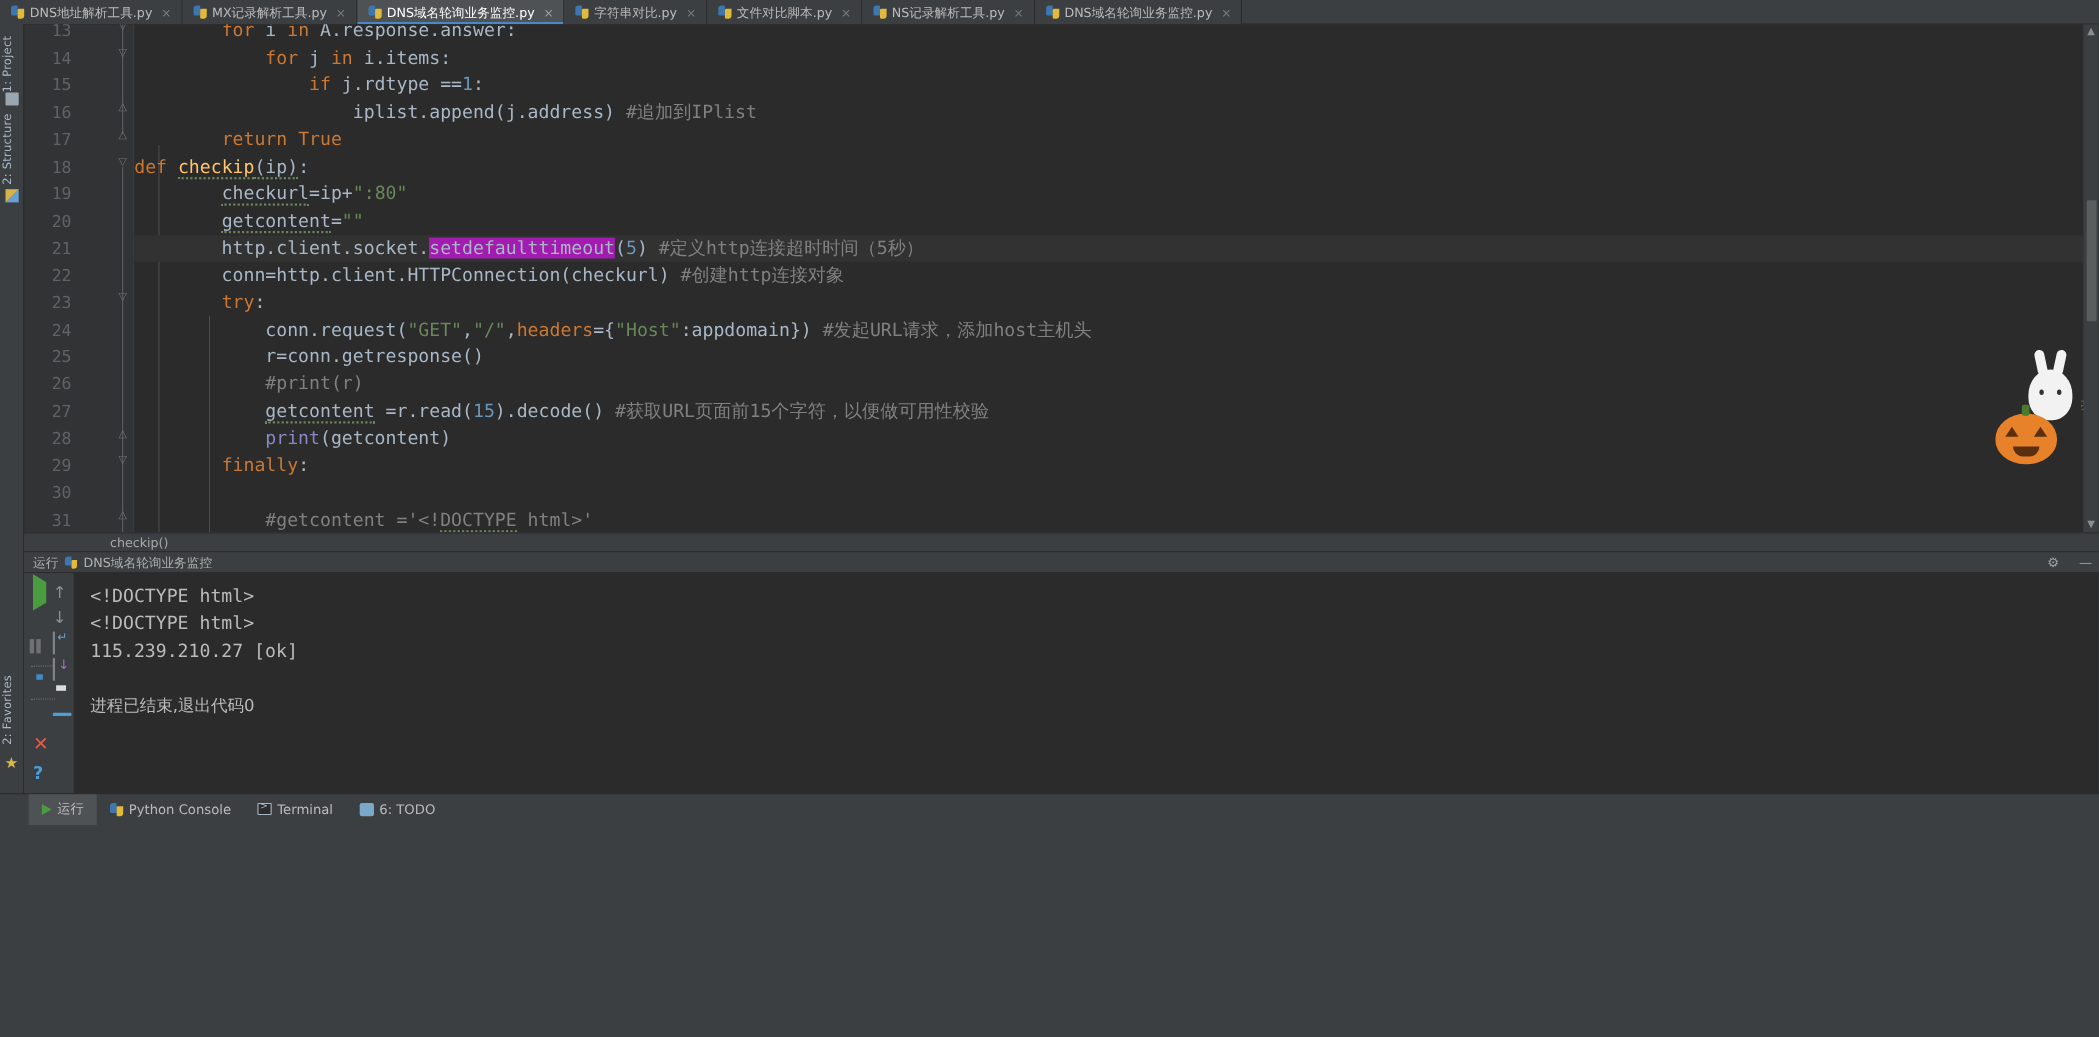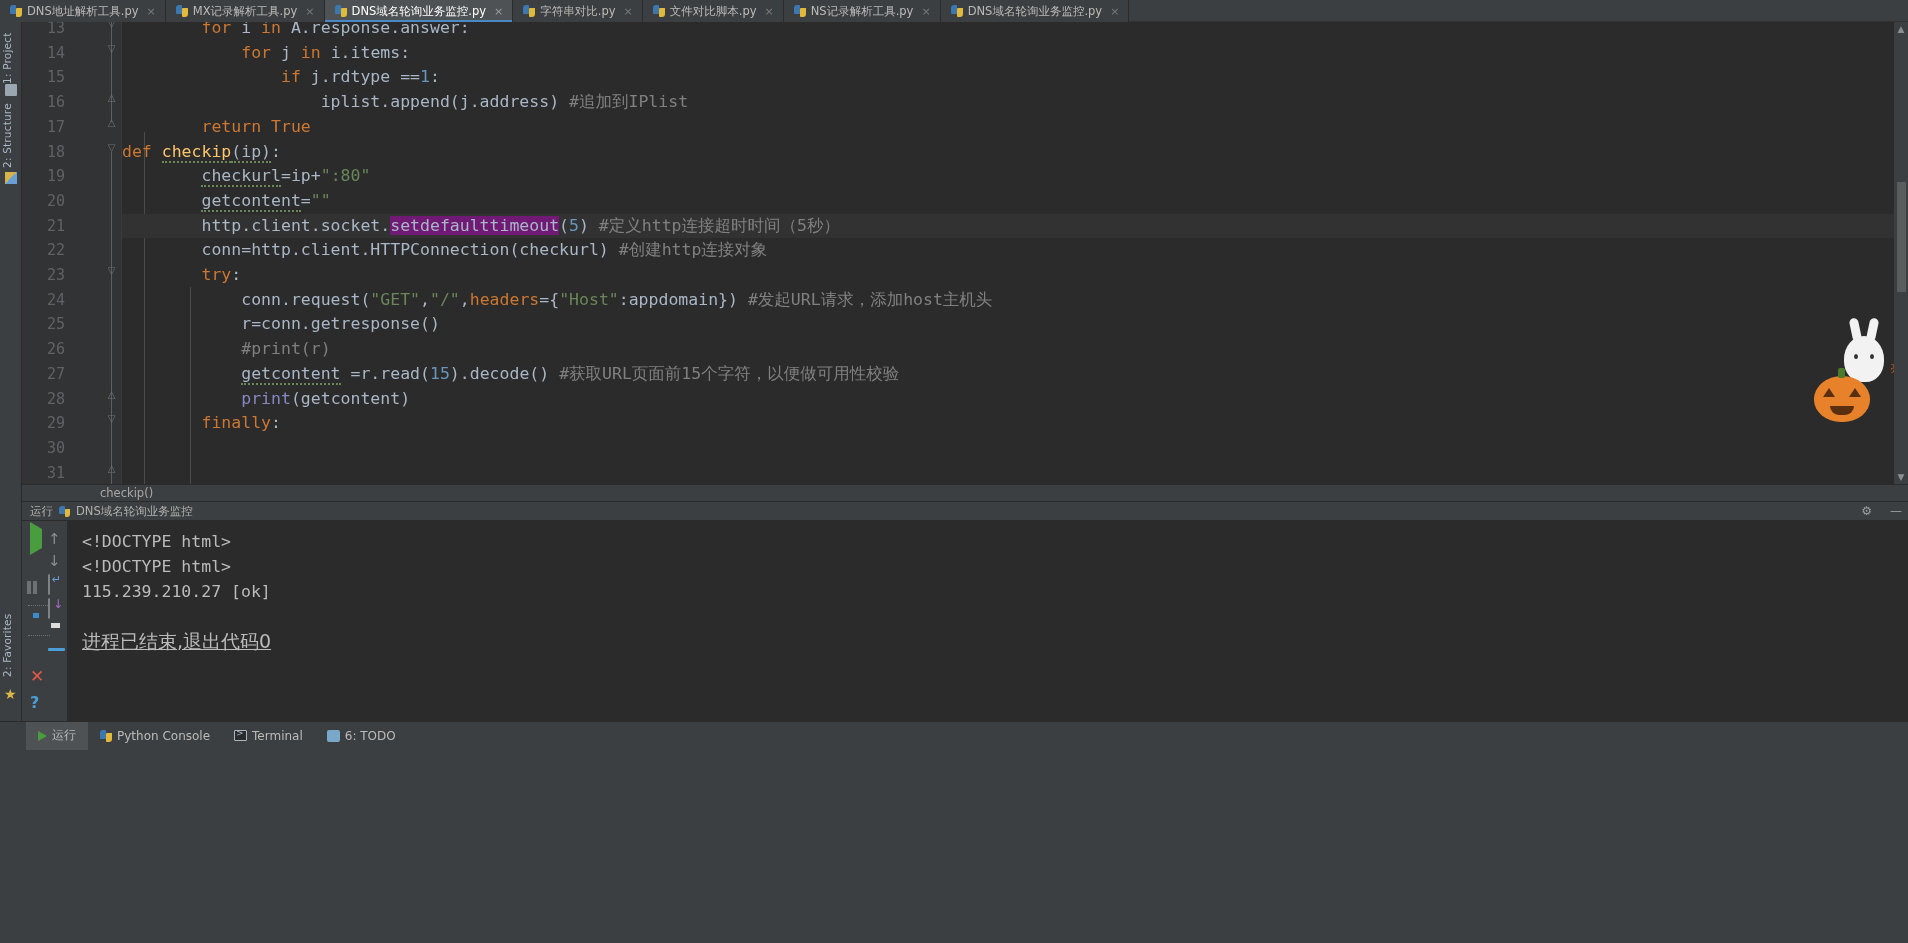--- a/index.html
+++ b/index.html
@@ -99,21 +99,21 @@
     position: absolute; width: 1px; background: #4b4b4b;
   }
   .kw   { color: #cc7832; }
   .num  { color: #6897bb; }
   .str  { color: #6a8759; }
   .com  { color: #808080; }
   .fn   { color: #ffc66d; }
   .bif  { color: #8888c6; }
   .kwarg{ color: #cc7832; }
   .plain{ color: #a9b7c6; }
-  .hlword { background: #701a75; }
+  .hlword { background: #a21caf; }
   .squig2 { border-bottom: 2px dotted #6a8759; text-align: center; }
 
   
   .markerbar {
     position: absolute; top: 0; right: 0; width: 14px; height: 100%;
     background: #3c3f41;
   }
   .markerbar .thumb {
     position: absolute; right: 2px; width: 9px; background: #5a5d5e;
     border-radius: 1px;
@@ -226,21 +226,21 @@
 
   
   .console {
     position: absolute; top: 521px; left: 68px; right: 0; bottom: 28px;
     background: #2b2b2b; overflow: hidden; padding: 8px 0 0 14px;
   }
   .conline {
     font-family: "DejaVu Sans Mono", "Liberation Mono", monospace;
     font-size: 16.5px; line-height: 25px; color: #bbbbbb; white-space: pre;
   }
-  .conline.cn { font-family: "DejaVu Sans", "Liberation Sans", sans-serif; font-size: 19px; text-decoration: underline; }
+  .conline.cn { font-family: "DejaVu Sans", "Liberation Sans", sans-serif; font-size: 15px; }
   .watermark {
     position: absolute; right: 10px; bottom: 3px;
     font-size: 12.5px; color: #6d7073;
     font-family: "DejaVu Sans", "Liberation Sans", sans-serif;
   }
 
   
   .statusbar {
     position: absolute; left: 0; bottom: 0; width: 1908px; height: 28px;
     background: #3c3f41; border-top: 1px solid #2b2b2b;
@@ -382,20 +382,21 @@
 
       <div class="cline" style="top:315.1px"><span class="plain">            </span><span class="com">#print(r)</span></div>
 
       <div class="cline" style="top:339.8px"><span class="plain">            </span><span class="plain squig2">getcontent</span><span class="plain"> =r.read(</span><span class="num">15</span><span class="plain">).decode() </span><span class="com">#获取URL页面前15个字符，以便做可用性校验</span></div>
 
       <div class="cline" style="top:364.5px"><span class="plain">            </span><span class="bif">print</span><span class="plain">(getcontent)</span></div>
 
       <div class="cline" style="top:389.2px"><span class="plain">        </span><span class="kw">finally</span><span class="plain">:</span></div>
 
 
+      <div class="cline" style="top:438.6px"><span class="plain">            </span><span class="com">#getcontent ='&lt;!</span><span class="com squig2">DOCTYPE</span><span class="com"> html&gt;'</span></div>
     </div>
 
     <div class="sticker">
       <div class="bunny">
         <span class="bunnyeye l"></span>
           <span class="bunnyeye r"></span>
       </div>
       <div class="pumpkin">
         <span class="pkeye l"></span>
           <span class="pkeye r"></span>

